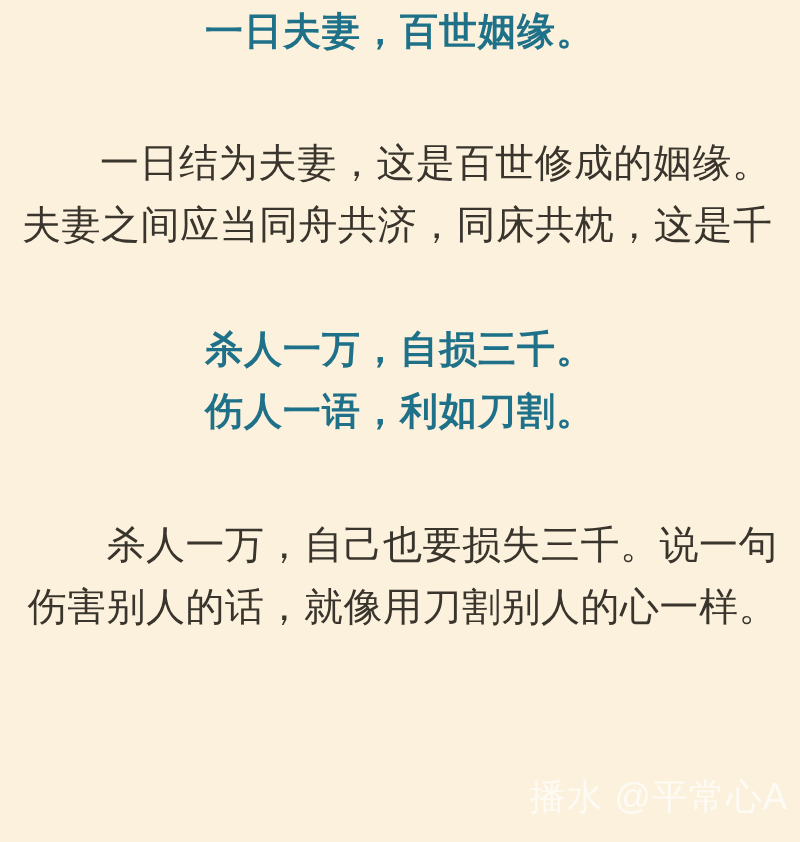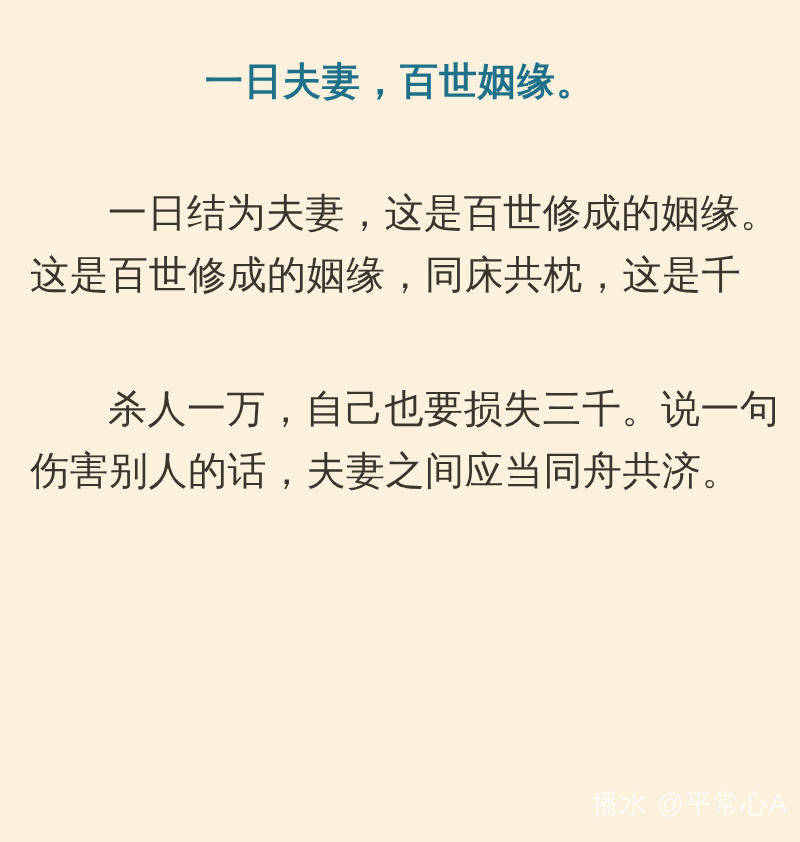--- a/index.html
+++ b/index.html
@@ -17,64 +17,68 @@
     box-sizing: border-box;
   }
   .heading {
     color: var(--accent, #1e7189);
     font-weight: bold;
     text-align: center;
     font-size: 38px;
     line-height: 62px;
     letter-spacing: 1px;
   }
-  .heading-1 { padding-top: 50px; }
+  .heading-1 { }
   .heading-2 { margin-top: 62px; }
   .para {
     color: var(--ink, #39342c);
     font-size: 39px;
     line-height: 62px;
-    padding: 0 30px;
+    padding: 0 22px;
     letter-spacing: 0.5px;
   }
   .para-1 { margin-top: 70px; }
-  .para-2 { margin-top: 72px; }
+  .para-2 { margin-top: 72px; text-align: right; }
   .line {
     white-space: nowrap;
   }
   .line.indent {
     text-indent: 2em;
   }
   .watermark {
     position: absolute;
     right: 12px;
     bottom: 20px;
-    font-size: 27px;
+    font-size: 36px;
     letter-spacing: 1px;
     color: var(--watermark, rgba(255,255,255,0.62));
     text-shadow: 0 0 1px rgba(255,255,255,0.25);
     pointer-events: none;
     margin-top: 35px;
   }
 </style>
 </head>
 <body>
 
 <div class="card">
 
   <div class="heading heading-1">
     <div class="line">一日夫妻，百世姻缘。</div>
   </div>
 
   <div class="para para-1">
     <div class="line indent">一日结为夫妻，这是百世修成的姻缘。</div>
-    <div class="line">这是百世修成的姻缘，同床共枕，这是千</div>
+    <div class="line">夫妻之间应当同舟共济，同床共枕，这是千</div>
   </div>
 
+  <div class="heading heading-2">
+    <div class="line">杀人一万，自损三千。</div>
+    <div class="line">伤人一语，利如刀割。</div>
+  </div>
 
   <div class="para para-2">
     <div class="line indent">杀人一万，自己也要损失三千。说一句</div>
-    <div class="line">伤害别人的话，夫妻之间应当同舟共济。</div>
+    <div class="line">伤害别人的话，就像用刀割别人的心一样。</div>
   </div>
 
   <div class="watermark">播水 @平常心A</div>
 
 </div>
 
 </body></html>

